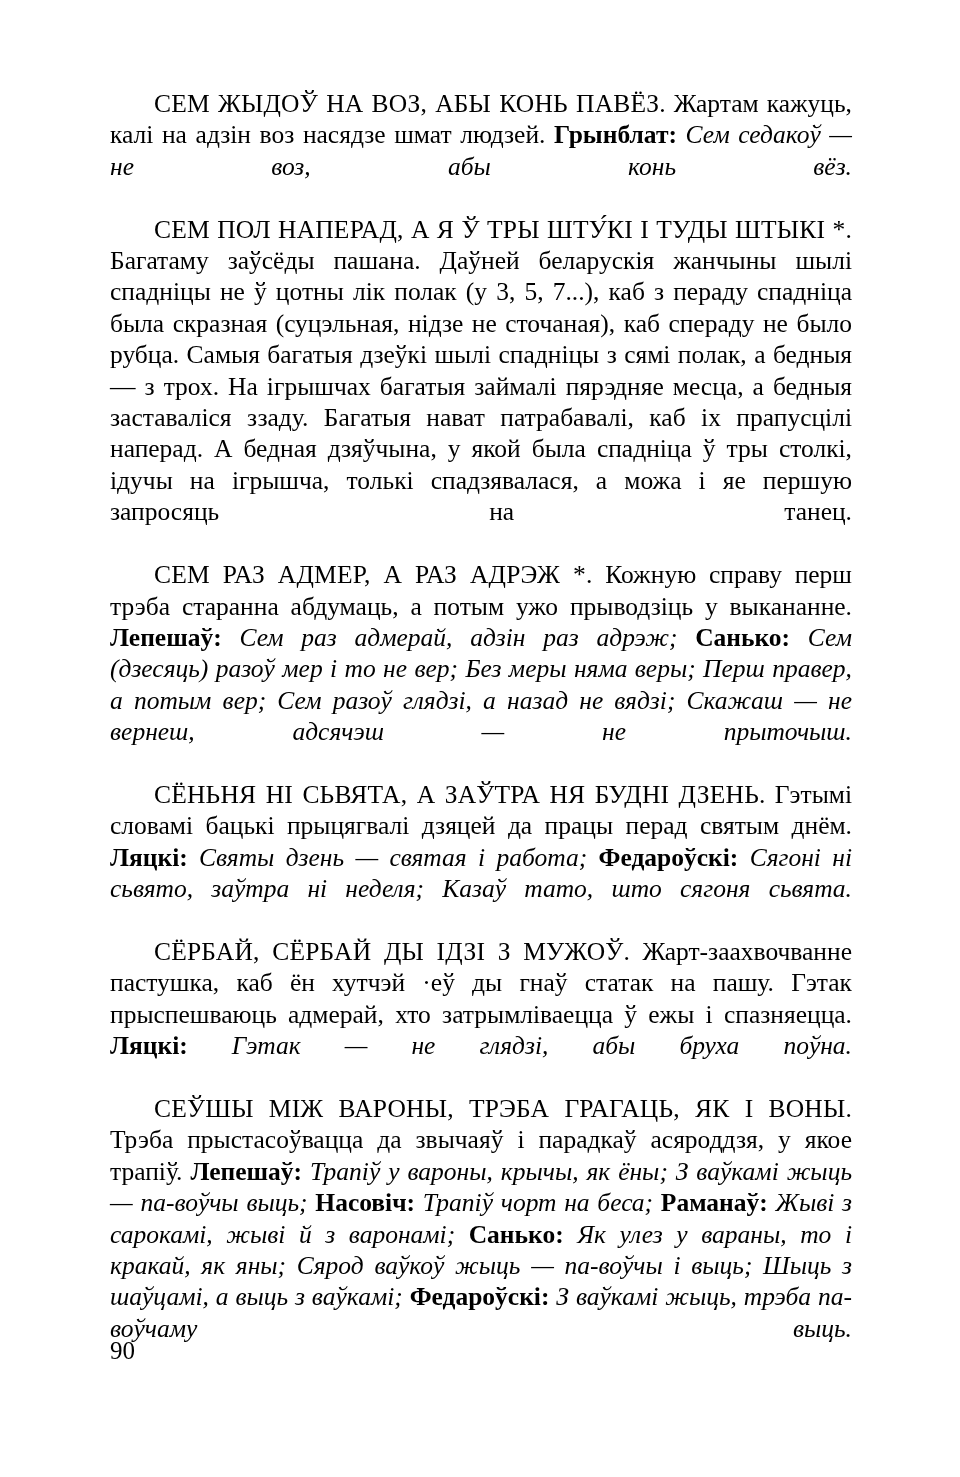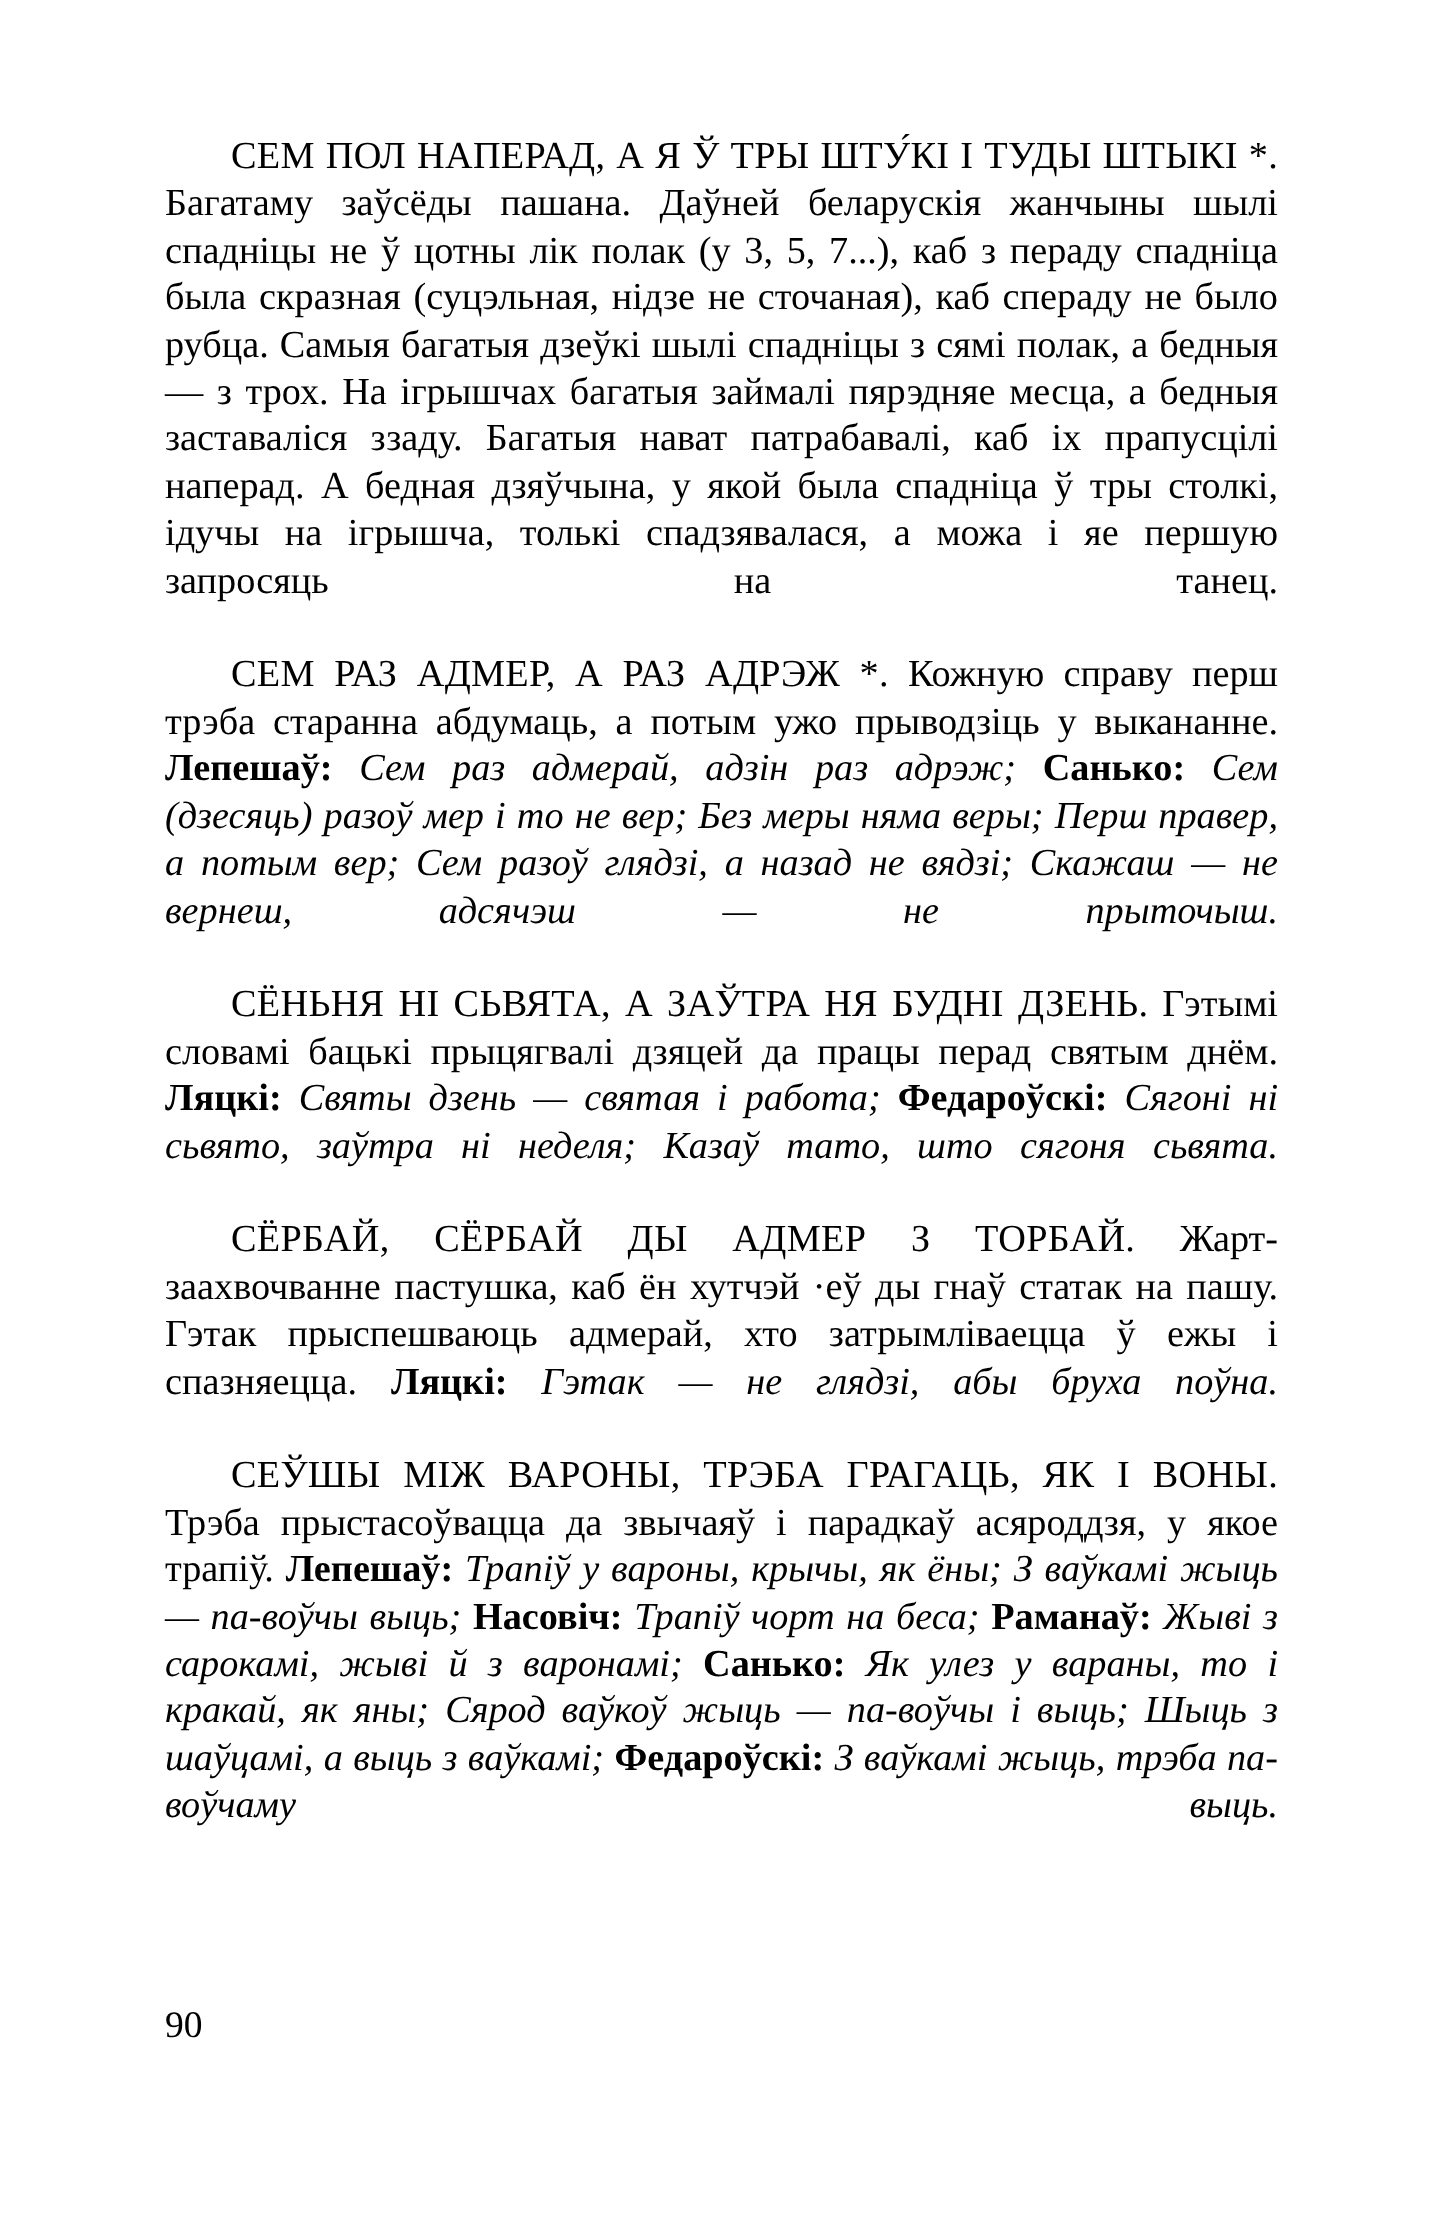--- a/index.html
+++ b/index.html
@@ -69,29 +69,30 @@
     width: 100%;
   }
 </style>
 </head>
 <body>
 
 <div class="page">
 
   <div class="textblock">
 
+    <p class="entry"><span class="hw">СЕМ ЖЫДОЎ НА ВОЗ, АБЫ КОНЬ ПАВЁЗ.</span><span class="plain"> Жартам кажуць, калі на адзін воз насядзе шмат людзей. </span><span class="src">Грынблат:</span><span class="var"> Сем седакоў — не воз, абы конь вёз.</span></p>
 
 
     <p class="entry"><span class="hw">СЕМ ПОЛ НАПЕРАД, А Я Ў ТРЫ ШТУ́КІ І ТУДЫ ШТЫКІ *.</span><span class="plain"> Багатаму заўсёды пашана. Даўней беларускія жанчыны шылі спадніцы не ў цотны лік полак (у 3, 5, 7...), каб з пераду спадніца была скразная (суцэльная, нідзе не сточаная), каб спераду не было рубца. Самыя багатыя дзеўкі шылі спадніцы з сямі полак, а бедныя — з трох. На ігрышчах багатыя займалі пярэдняе месца, а бедныя заставаліся ззаду. Багатыя нават патрабавалі, каб іх прапусцілі наперад. А бедная дзяўчына, у якой была спадніца ў тры столкі, ідучы на ігрышча, толькі спадзявалася, а можа і яе першую запросяць на танец.</span></p>
 
     <p class="entry"><span class="hw">СЕМ РАЗ АДМЕР, А РАЗ АДРЭЖ *.</span><span class="plain"> Кожную справу перш трэба старанна абдумаць, а потым ужо прыводзіць у выкананне. </span><span class="src">Лепешаў:</span><span class="var"> Сем раз адмерай, адзін раз адрэж; </span><span class="src">Санько:</span><span class="var"> Сем (дзесяць) разоў мер і то не вер; Без меры няма веры; Перш правер, а потым вер; Сем разоў глядзі, а назад не вядзі; Скажаш — не вернеш, адсячэш — не прыточыш.</span></p>
 
     <p class="entry"><span class="hw">СЁНЬНЯ НІ СЬВЯТА, А ЗАЎТРА НЯ БУДНІ ДЗЕНЬ.</span><span class="plain"> Гэтымі словамі бацькі прыцягвалі дзяцей да працы перад святым днём. </span><span class="src">Ляцкі:</span><span class="var"> Святы дзень — святая і работа; </span><span class="src">Федароўскі:</span><span class="var"> Сягоні ні сьвято, заўтра ні неделя; Казаў тато, што сягоня сьвята.</span></p>
 
-    <p class="entry"><span class="hw">СЁРБАЙ, СЁРБАЙ ДЫ АДМЕР З ТОРБАЙ.</span><span class="plain"> Жарт-заахвочванне пастушка, каб ён хутчэй ·еў ды гнаў статак на пашу. Гэтак прыспешваюць адмерай, хто затрымліваецца ў ежы і спазняецца. </span><span class="src">Ляцкі:</span><span class="var"> Гэтак — не глядзі, абы бруха поўна.</span></p>
+    <p class="entry"><span class="hw">СЁРБАЙ, СЁРБАЙ ДЫ ІДЗІ З МУЖОЎ.</span><span class="plain"> Жарт-заахвочванне пастушка, каб ён хутчэй ·еў ды гнаў статак на пашу. Гэтак прыспешваюць адмерай, хто затрымліваецца ў ежы і спазняецца. </span><span class="src">Ляцкі:</span><span class="var"> Гэтак — не глядзі, абы бруха поўна.</span></p>
 
     <p class="entry"><span class="hw">СЕЎШЫ МІЖ ВАРОНЫ, ТРЭБА ГРАГАЦЬ, ЯК І ВОНЫ.</span><span class="plain"> Трэба прыстасоўвацца да звычаяў і парадкаў асяроддзя, у якое трапіў. </span><span class="src">Лепешаў:</span><span class="var"> Трапіў у вароны, крычы, як ёны; З ваўкамі жыць — па-воўчы выць; </span><span class="src">Насовіч:</span><span class="var"> Трапіў чорт на беса; </span><span class="src">Раманаў:</span><span class="var"> Жыві з сарокамі, жыві й з варонамі; </span><span class="src">Санько:</span><span class="var"> Як улез у вараны, то і кракай, як яны; Сярод ваўкоў жыць — па-воўчы і выць; Шыць з шаўцамі, а выць з ваўкамі; </span><span class="src">Федароўскі:</span><span class="var"> З ваўкамі жыць, трэба па-воўчаму выць.</span></p>
 
   </div>
 
   <div class="pageno">90</div>
 
 </div>
 
 </body></html>

